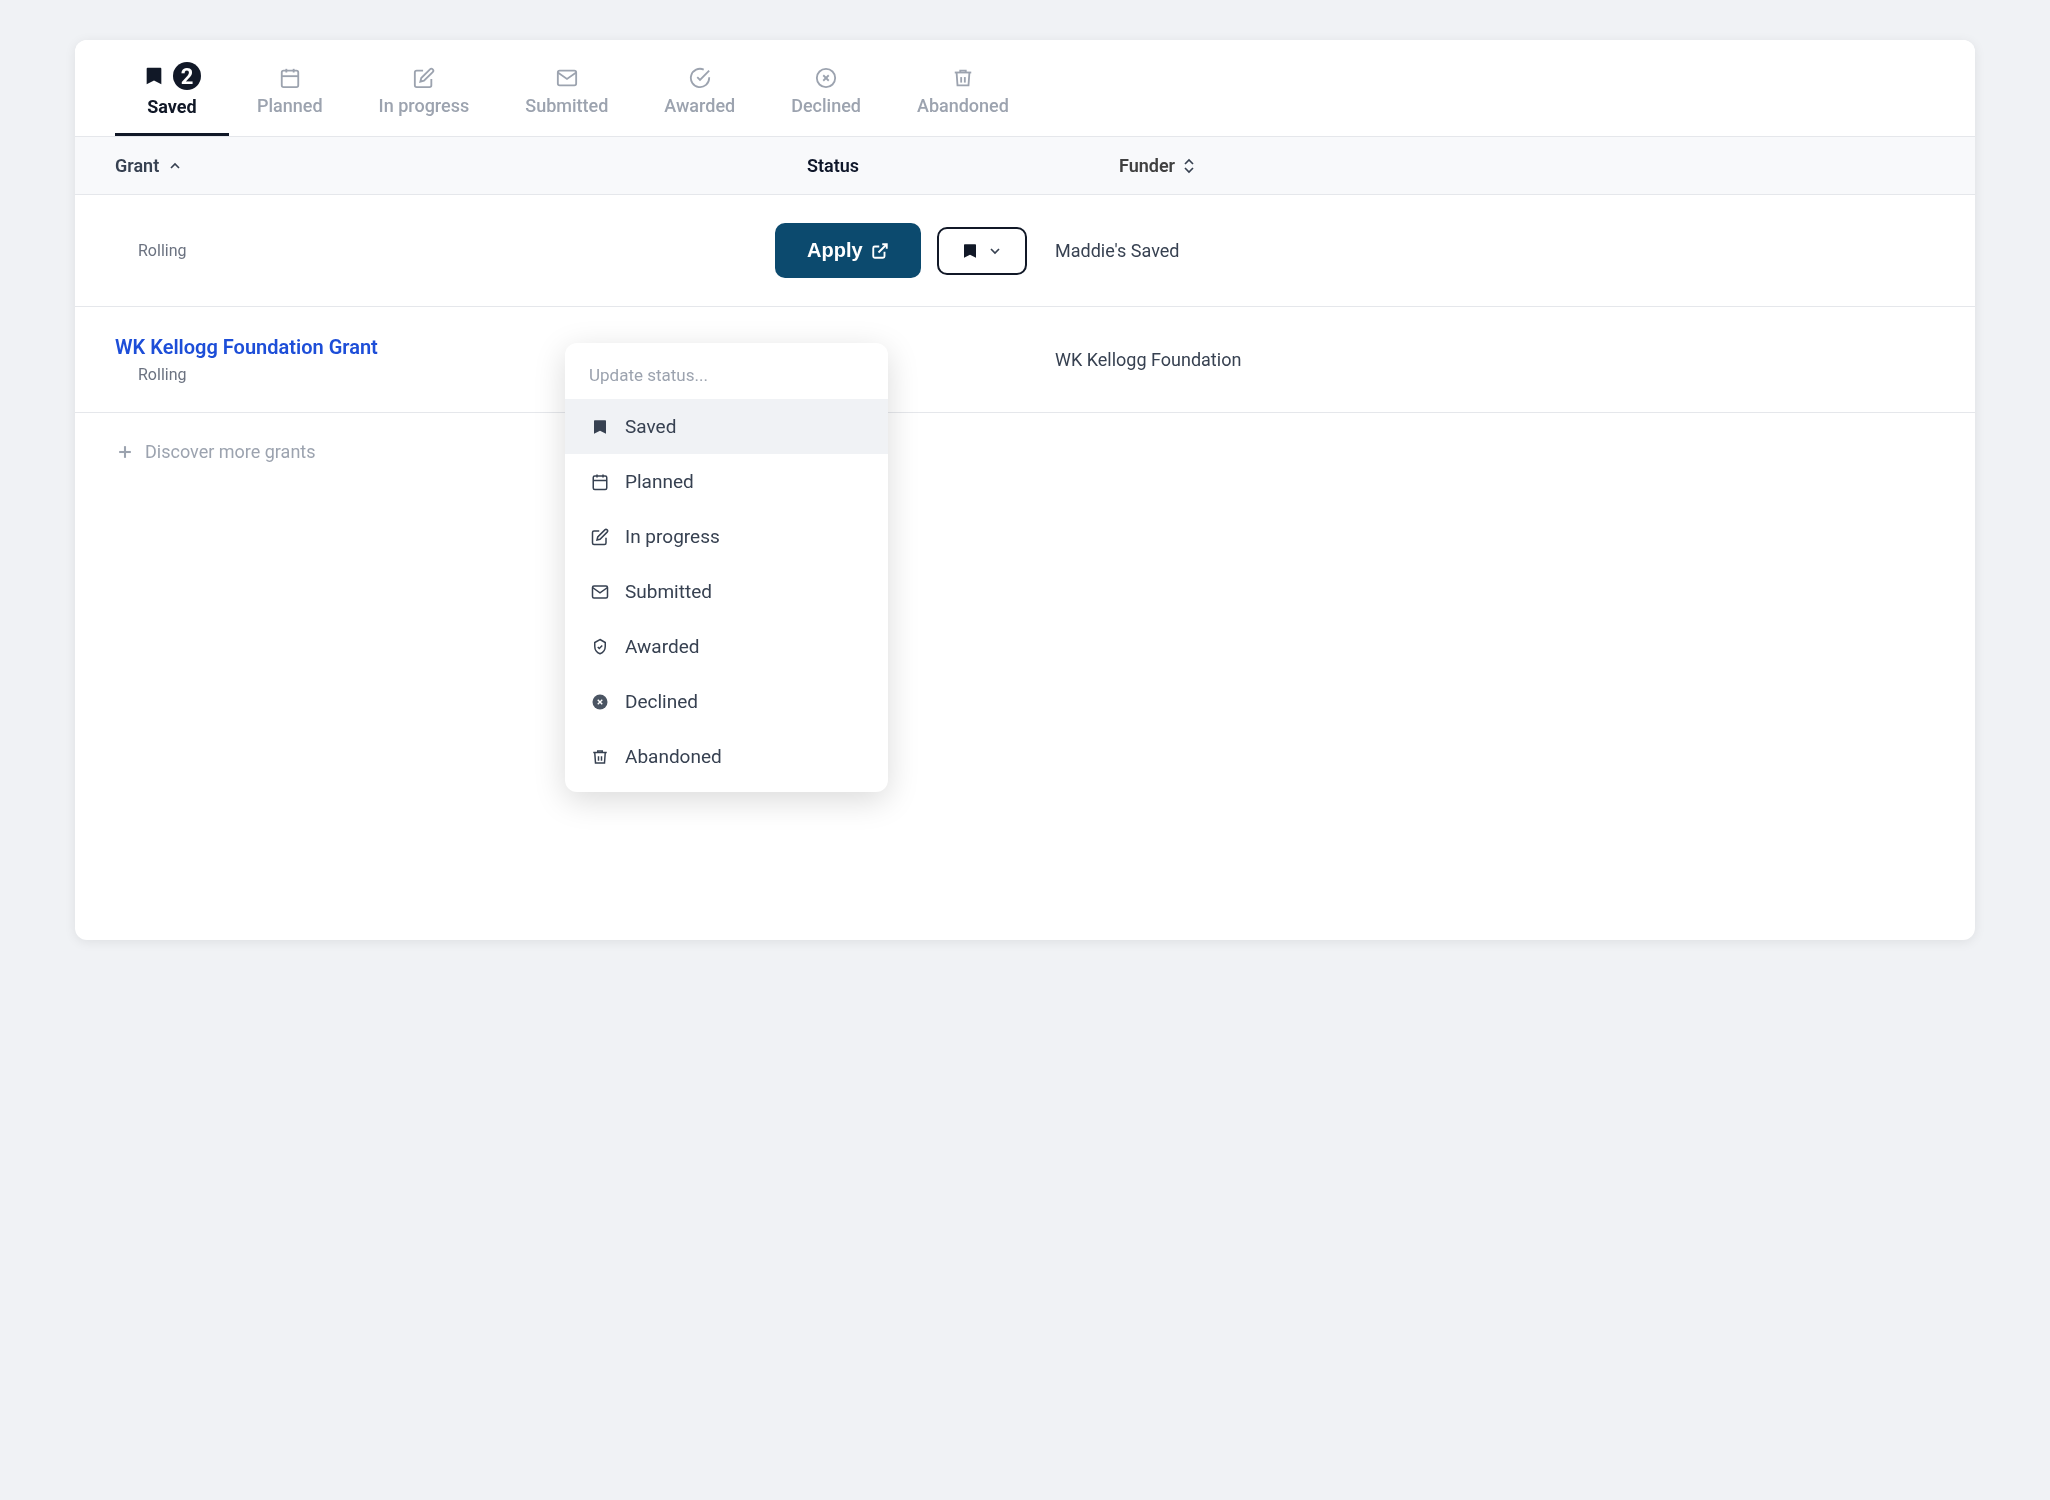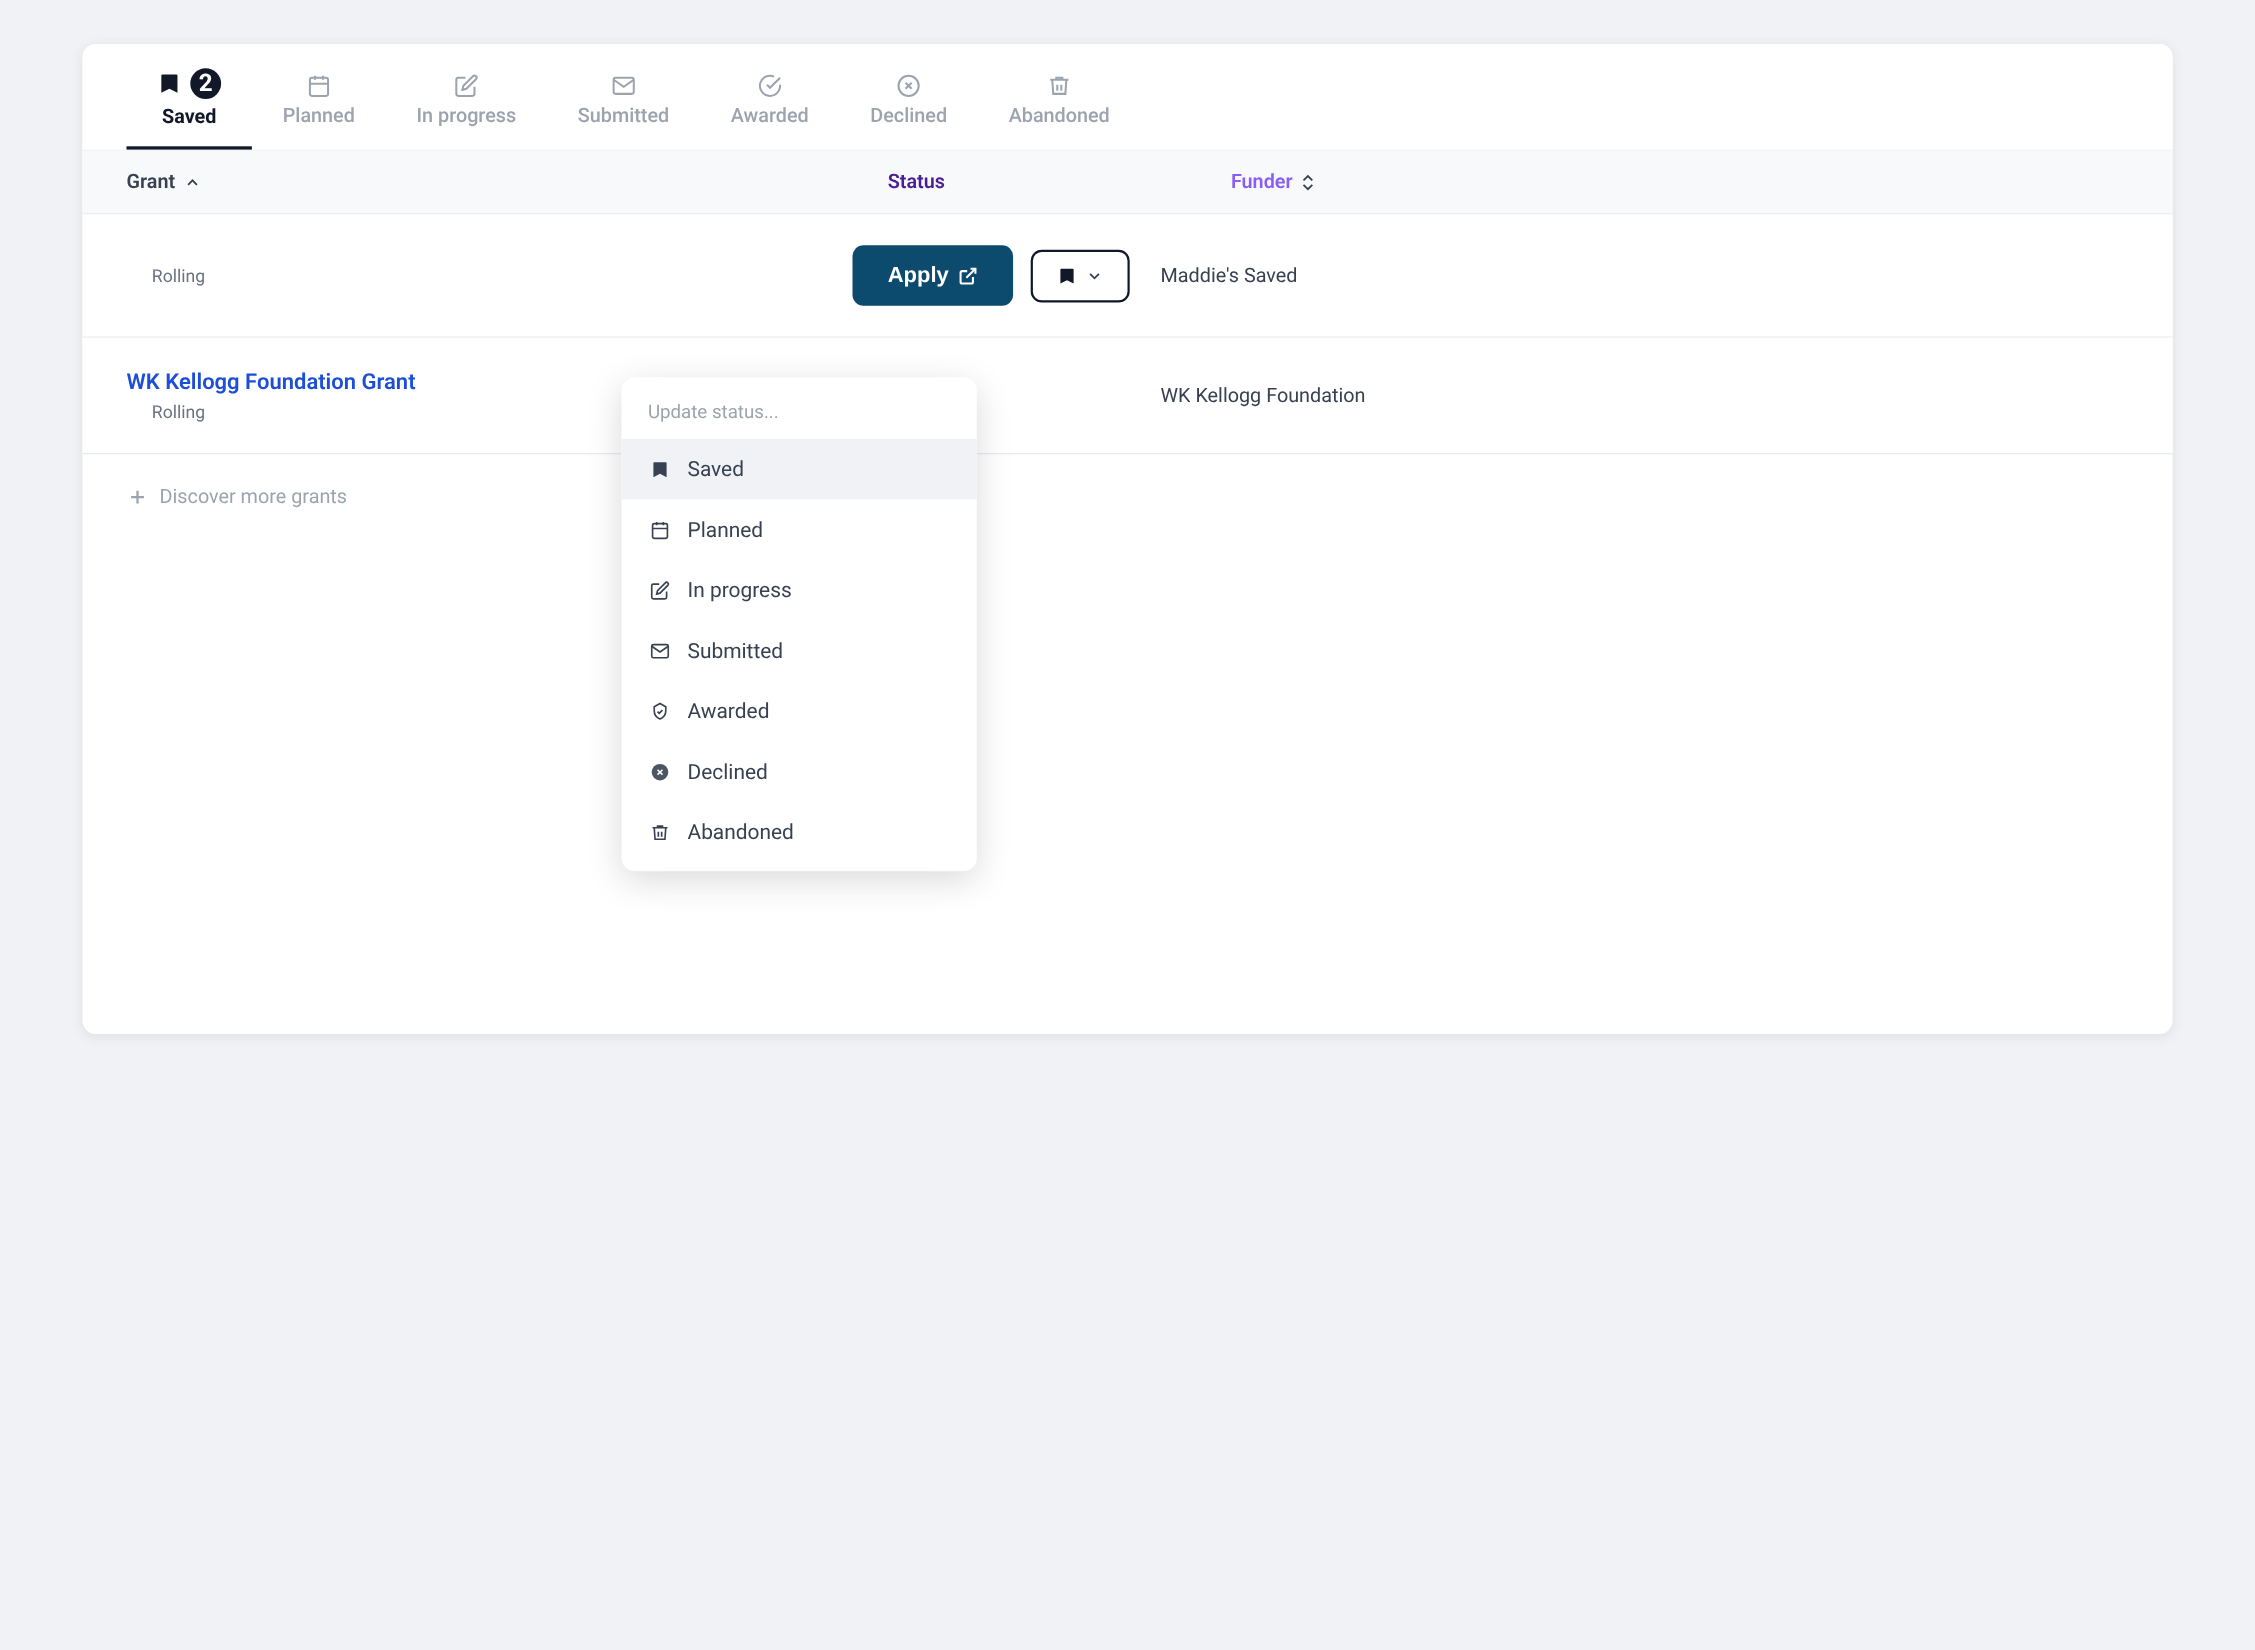--- a/index.html
+++ b/index.html
@@ -75,27 +75,27 @@
       font-weight: 600;
       color: #374151;
       display: flex;
       align-items: center;
       gap: 8px;
     }
     .col-status {
       flex: 0 0 280px;
       font-size: 18px;
       font-weight: 600;
-      color: #4c1d95;
+      color: #0f172a;
     }
     .col-funder {
       flex: 1;
       font-size: 18px;
       font-weight: 600;
-      color: #8b5cf6;
+      color: #404040;
       display: flex;
       align-items: center;
       gap: 6px;
     }
     
     .table-row {
       display: flex;
       align-items: center;
       padding: 28px 40px;
       border-bottom: 1px solid #e5e7eb;

